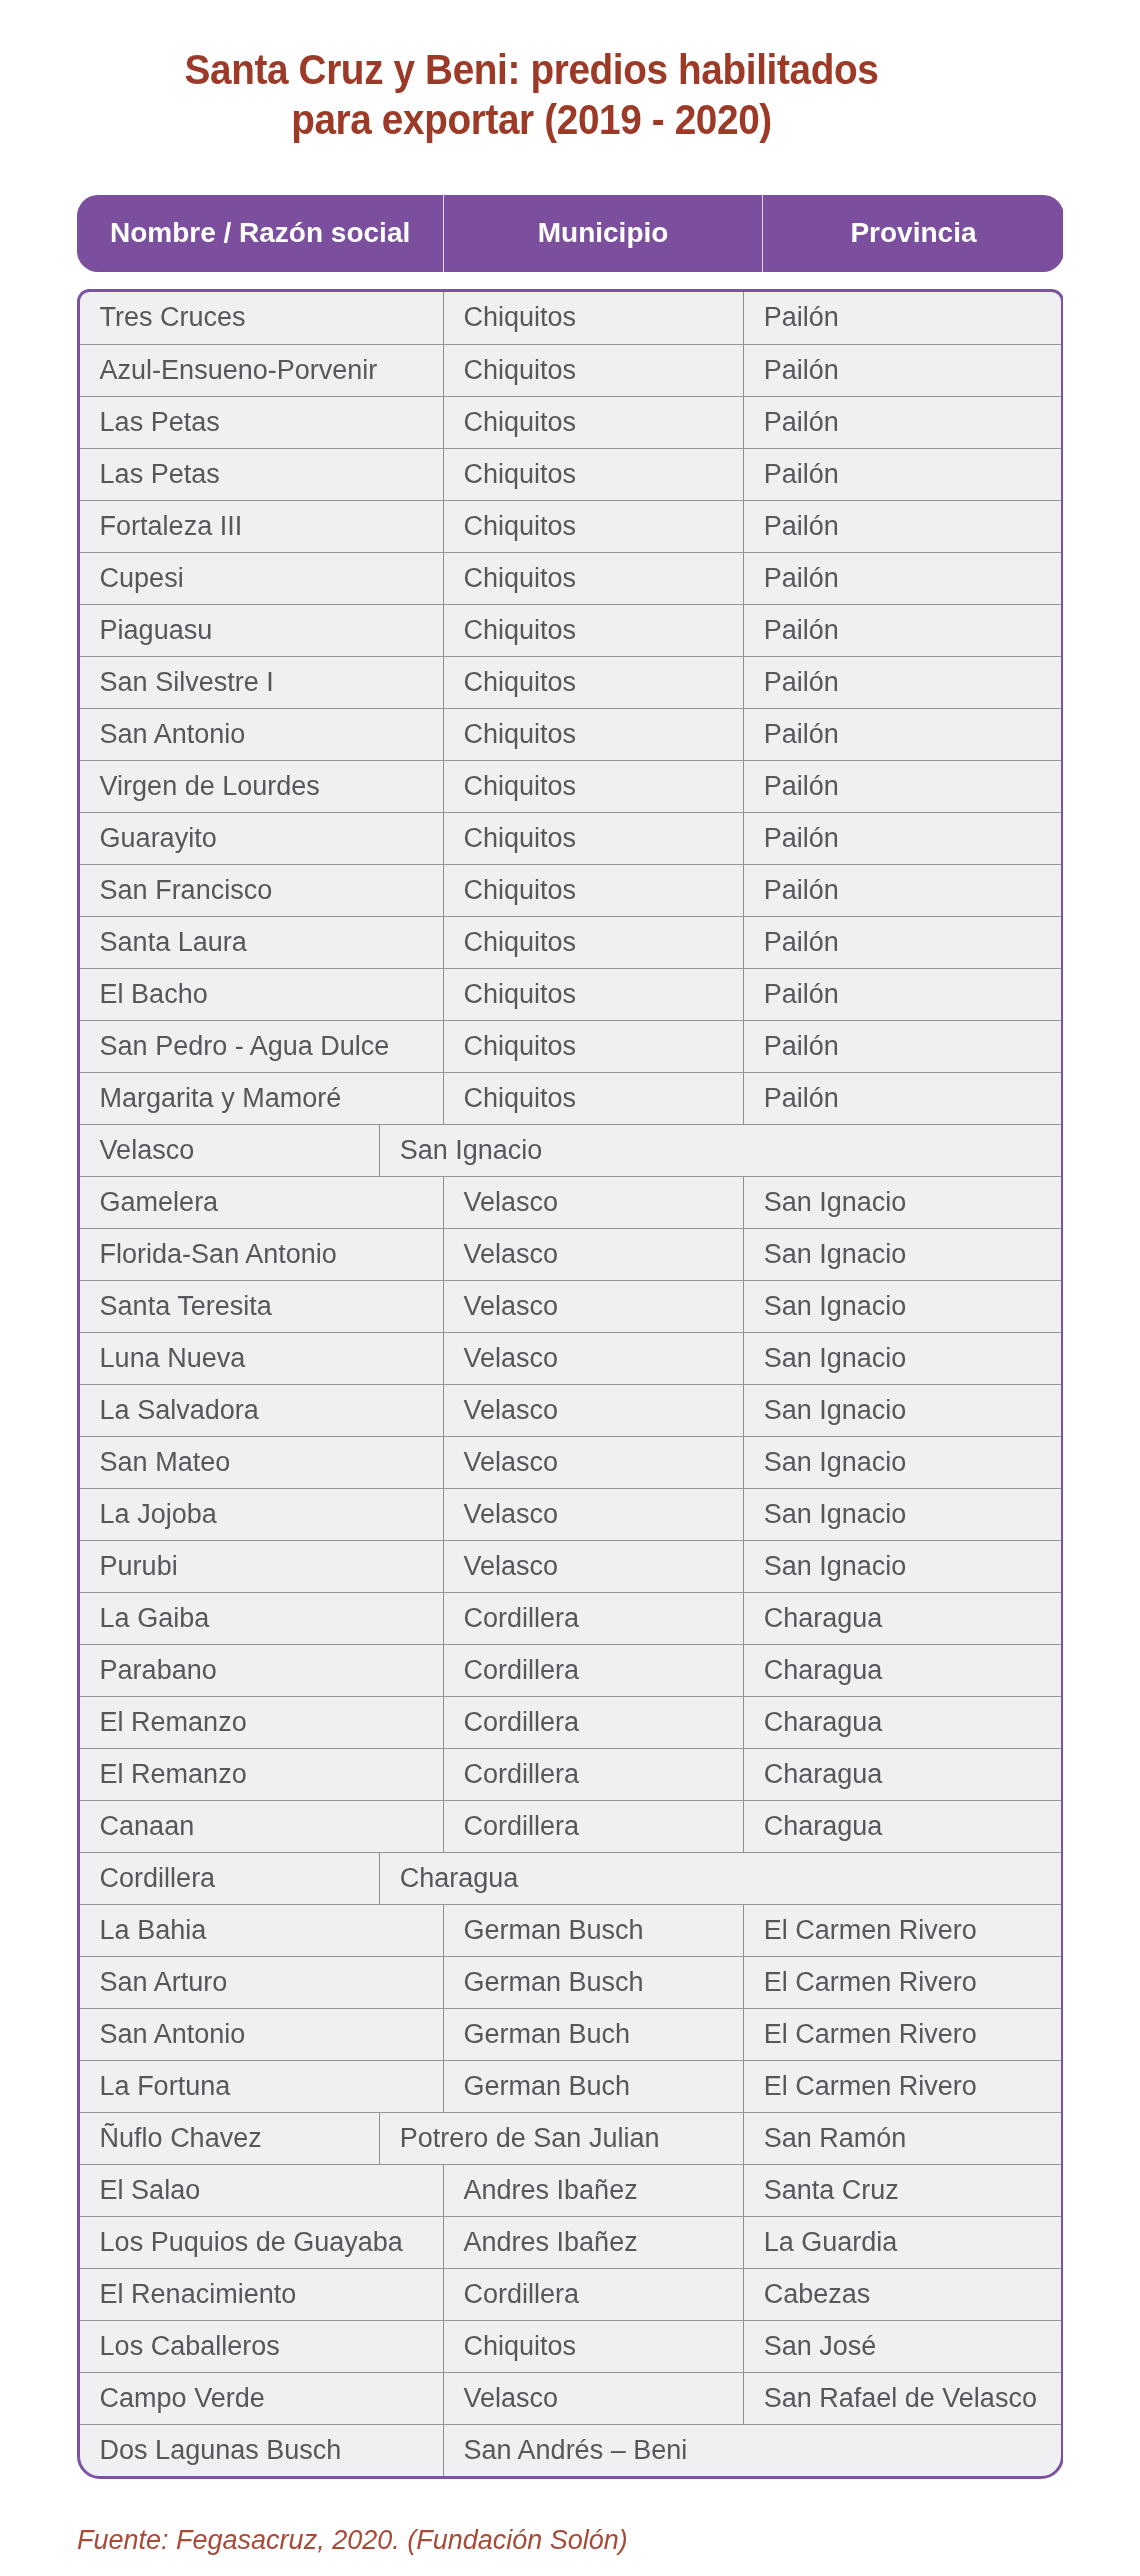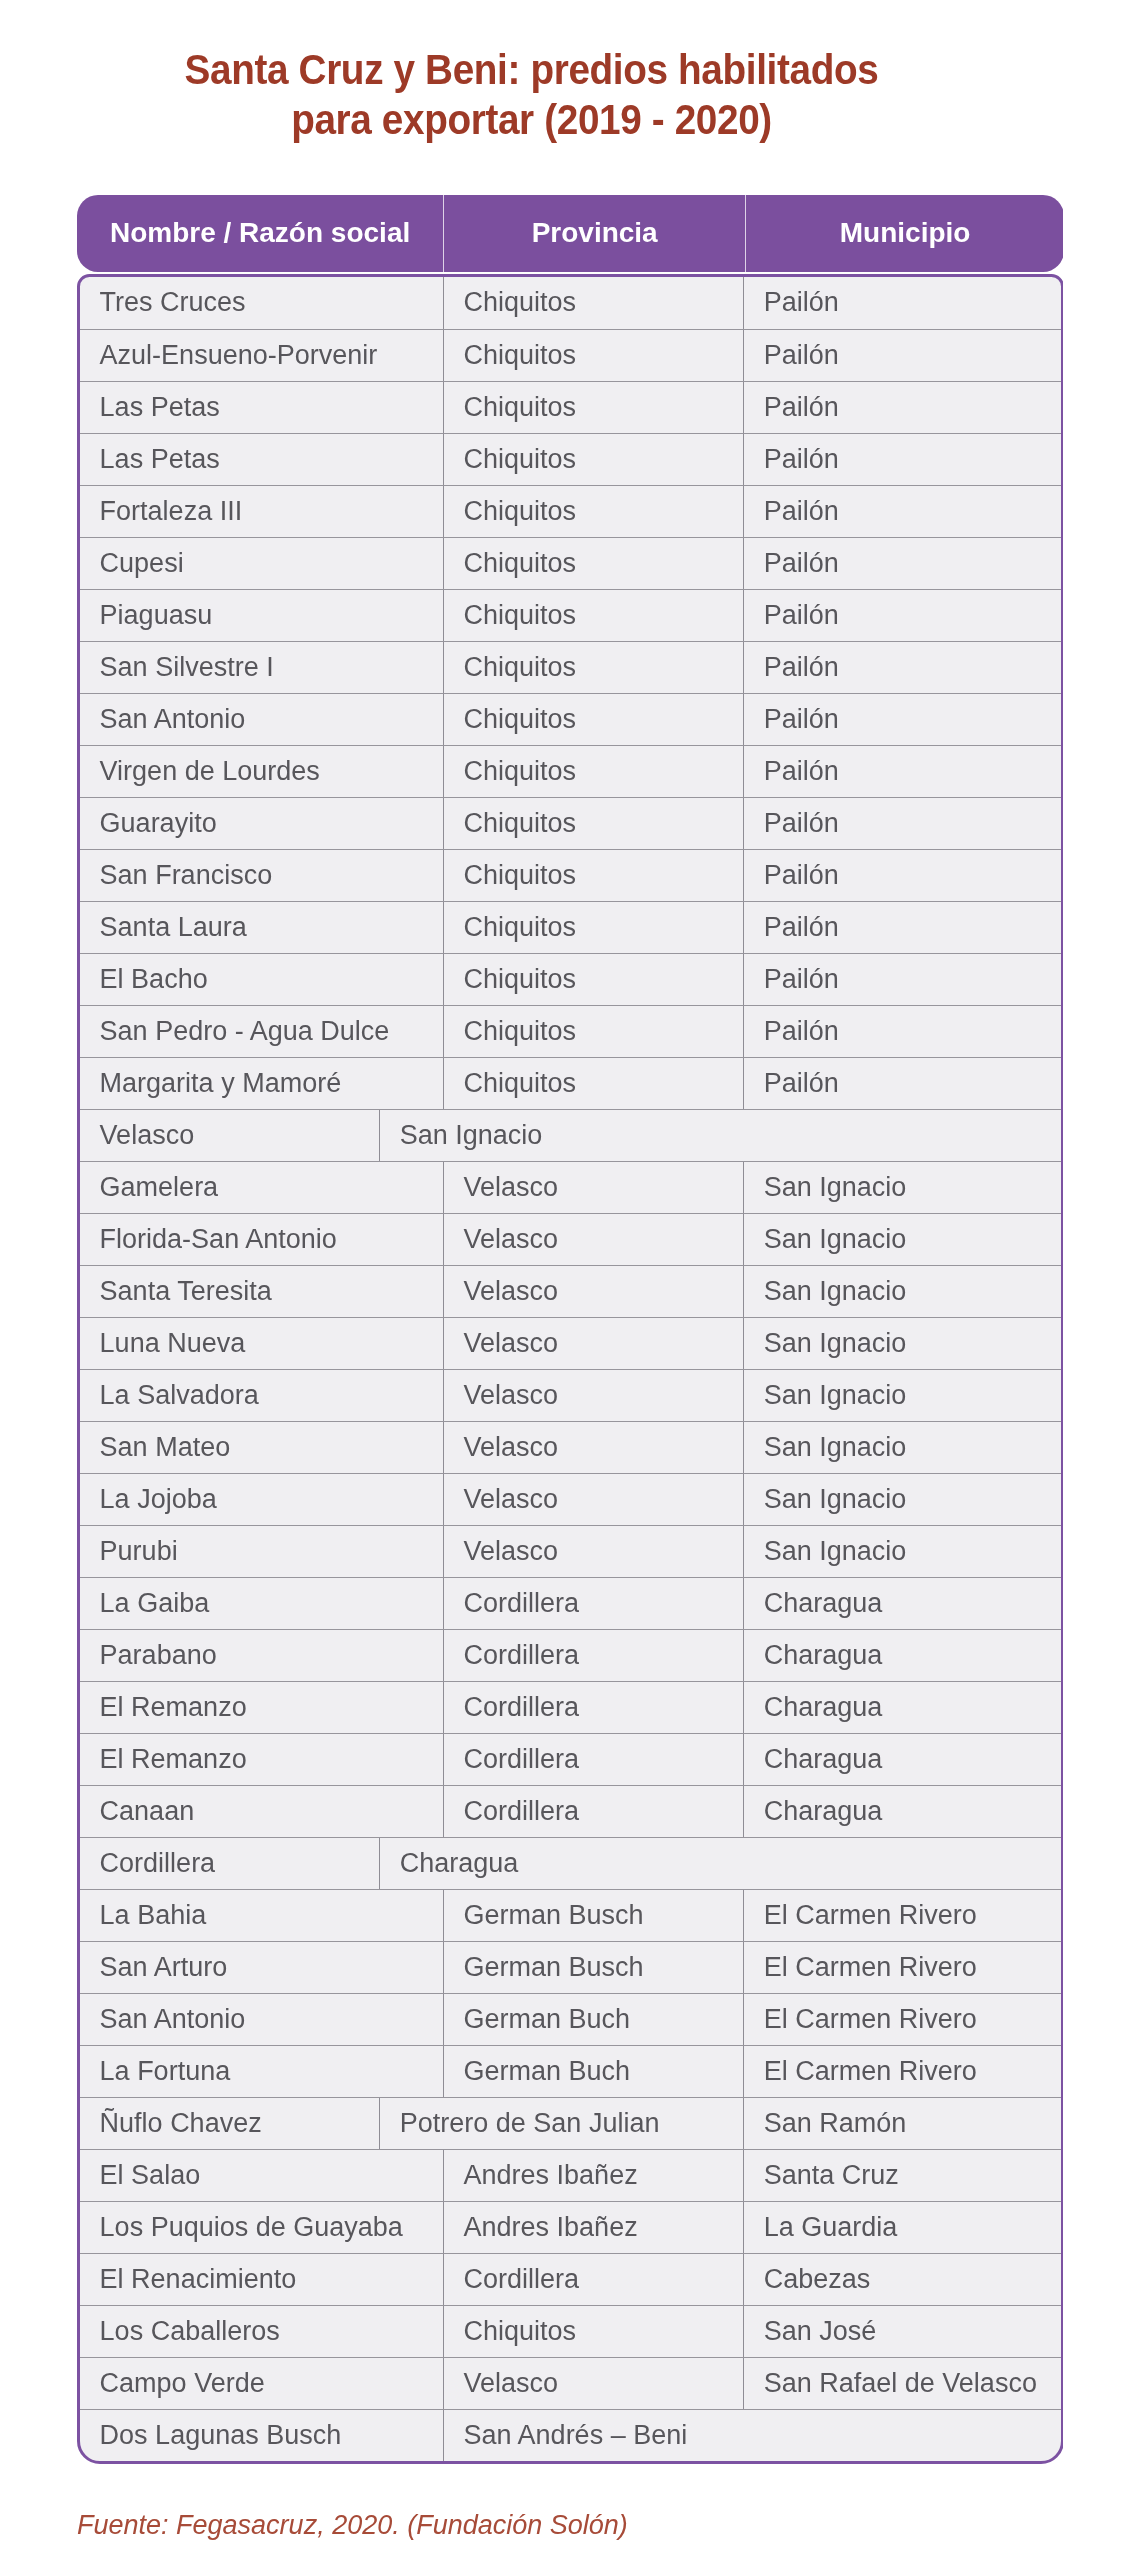--- a/index.html
+++ b/index.html
@@ -30,21 +30,21 @@
     font-size:28px;font-weight:700;
   }
   .th{
     display:flex;align-items:center;justify-content:center;
     box-sizing:border-box;text-align:center;
   }
   .th-1{width:37.1%;}
   .th-2{width:30.6%;border-left:1.8px solid rgba(255,255,255,0.75);}
   .th-3{width:32.3%;border-left:1.8px solid rgba(255,255,255,0.75);}
   .tbody{
-    margin-top:2px;background:var(--row-bg);
+    margin-top:17px;background:var(--row-bg);
     border:3.6px solid var(--table-border);
     border-radius:12.5px 12.5px 23px 23px;
     overflow:hidden;
   }
   .row{display:flex;height:52px;box-sizing:border-box;}
   .row + .row{border-top:1.8px solid var(--separator);}
   .cell{
     display:flex;align-items:center;box-sizing:border-box;
     padding-left:19.6px;font-size:27px;color:var(--row-text);
     white-space:nowrap;overflow:hidden;
@@ -61,22 +61,22 @@
 <body>
 
 <div class="page">
 
   <h1 class="title"><span>Santa Cruz y Beni: predios habilitados</span><br><span>para exportar (2019 - 2020)</span></h1>
 
   <div class="table-wrap">
 
     <div class="thead">
       <div class="th th-1">Nombre / Razón social</div>
+      <div class="th th-3">Municipio</div>
       <div class="th th-2">Provincia</div>
-      <div class="th th-3">Municipio</div>
     </div>
 
     <div class="tbody">
 
         <div class="row">
           <div class="cell c1">Tres Cruces</div>
           <div class="cell c2">Chiquitos</div>
           <div class="cell c3">Pailón</div>
         </div>
 

